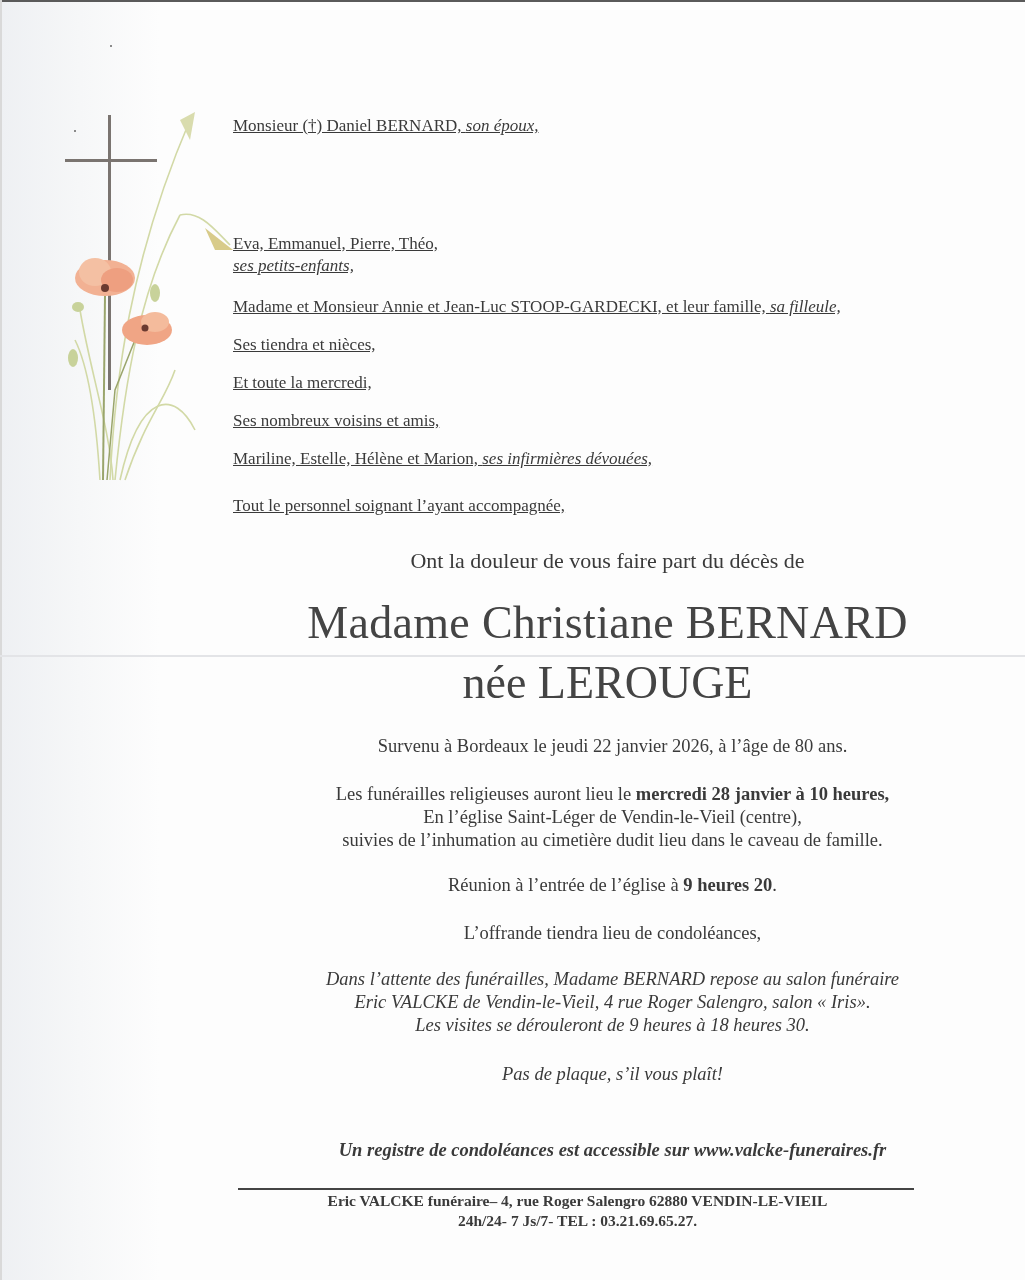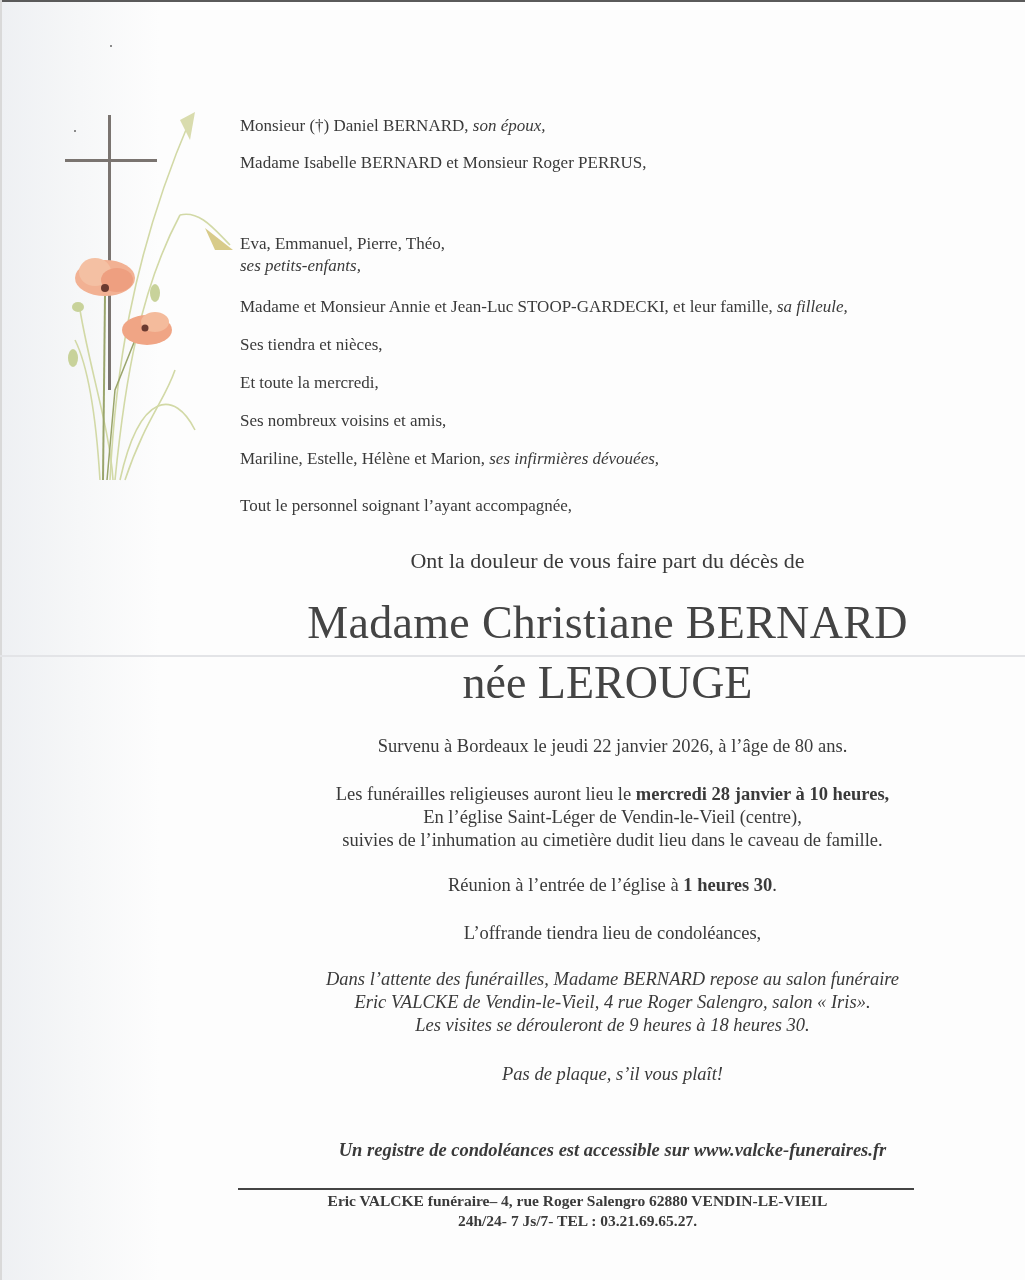--- a/index.html
+++ b/index.html
@@ -13,21 +13,21 @@
   .scan-shadow-left { position: absolute; left: 0; top: 0; width: 160px; height: 1280px;
     background: linear-gradient(90deg, #eef0f3 0%, #f6f7f8 50%, rgba(253,253,253,0) 100%); }
   .fold-line { position: absolute; left: 0; top: 655px; width: 1025px; height: 2px; background: #e3e4e7; }
   .fold-left { position: absolute; left: 0; top: 0; width: 2px; height: 1280px; background: #d9d9d9; }
   .dot { position: absolute; width: 2px; height: 2px; background: #666; border-radius: 1px; }
 
   .illustration { position: absolute; left: 55px; top: 100px; width: 190px; height: 400px; }
 
   .family { position: absolute; left: 231px; top: 112px; width: 760px; font-size: 17px; line-height: 22px; }
   .family p { margin: 0; }
-  .fam-block { position: absolute; left: 9px; }
+  .fam-block { position: absolute; left: 2px; text-decoration: underline; }
   .it { font-style: italic; }
 
   .center { position: absolute; left: 0; width: 1025px; text-align: center; }
   .intro { top: 548px; font-size: 22px; left: 95px; width: 1025px; }
   .name1 { top: 596px; font-size: 46px; left: 95px; color: #444; letter-spacing: 0.3px; }
   .name2 { top: 656px; font-size: 46px; left: 95px; color: #444; }
   .body-txt { font-size: 18.5px; line-height: 23px; left: 100px; }
   .b { font-weight: bold; margin-top: 32px; }
   .footer-line { position: absolute; left: 238px; top: 1188px; width: 676px; height: 2px; background: #444; }
   .footer { font-size: 15.5px; line-height: 20px; font-weight: bold; left: 65px; }
@@ -77,21 +77,20 @@
   <ellipse cx="100" cy="193" rx="5" ry="9" fill="#c8d29a"></ellipse>
   <ellipse cx="23" cy="207" rx="6" ry="5" fill="#c8d29a"></ellipse>
   <ellipse cx="18" cy="258" rx="5" ry="9" fill="#c8d29a"></ellipse>
 </svg>
 
 <div class="family">
   <p class="fam-block" style="top:3px">
     <span>Monsieur (†) Daniel BERNARD, </span><span class="it">son époux,</span>
   </p>
   <div class="fam-block" style="top:40px">
-    <p>Madame Isabelle BERNARD et Monsieur Roger PERRUS,</p>
   </div>
   <div class="fam-block" style="top:121px">
     <p>Eva, Emmanuel, Pierre, Théo,</p>
     <p class="it">ses petits-enfants,</p>
   </div>
   <p class="fam-block" style="top:184px">
     <span>Madame et Monsieur Annie et Jean-Luc STOOP-GARDECKI, et leur famille, </span><span class="it">sa filleule,</span>
   </p>
   <p class="fam-block" style="top:222px">Ses tiendra et nièces,</p>
   <p class="fam-block" style="top:260px">Et toute la mercredi,</p>
@@ -108,21 +107,21 @@
 
 <div class="center body-txt" style="top:735px">Survenu à Bordeaux le jeudi 22 janvier 2026, à l’âge de 80 ans.</div>
 
 <div class="center body-txt" style="top:783px">
   <div><span>Les funérailles religieuses auront lieu le </span><span class="b">mercredi 28 janvier à 10 heures,</span></div>
   <div>En l’église Saint-Léger de Vendin-le-Vieil (centre),</div>
   <div>suivies de l’inhumation au cimetière dudit lieu dans le caveau de famille.</div>
 </div>
 
 <div class="center body-txt" style="top:874px">
-  <span>Réunion à l’entrée de l’église à </span><span class="b">1 heures 30</span><span>.</span>
+  <span>Réunion à l’entrée de l’église à </span><span class="b">9 heures 20</span><span>.</span>
 </div>
 
 <div class="center body-txt" style="top:922px">L’offrande tiendra lieu de condoléances,</div>
 
 <div class="center body-txt it" style="top:968px">
   <div>Dans l’attente des funérailles, Madame BERNARD repose au salon funéraire</div>
   <div>Eric VALCKE de Vendin-le-Vieil, 4 rue Roger Salengro, salon « Iris».</div>
   <div>Les visites se dérouleront de 9 heures à 18 heures 30.</div>
 </div>
 

